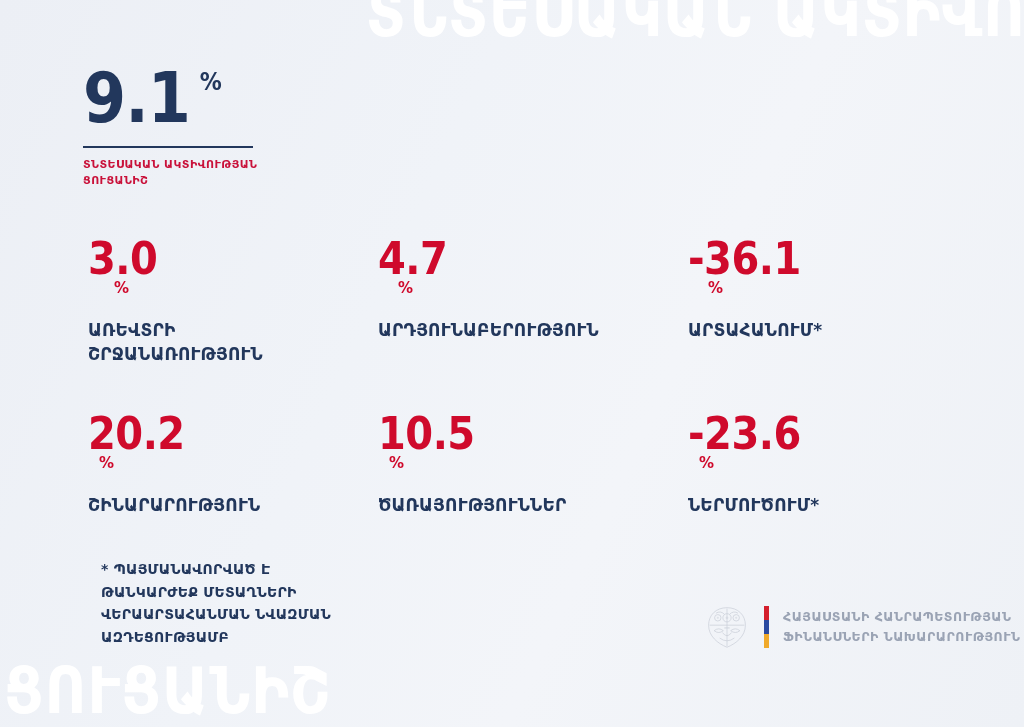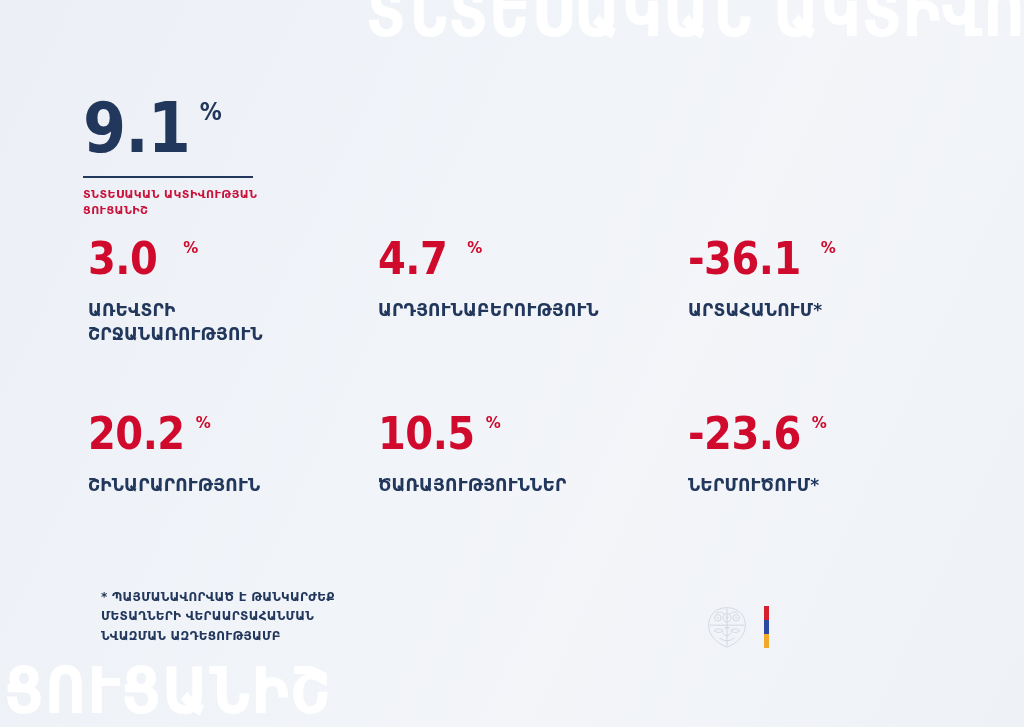--- a/index.html
+++ b/index.html
@@ -44,21 +44,21 @@
     top: 659px;
     font-size: 57px;
     transform: scaleY(1.12);
     transform-origin: left top;
   }
 
   
   .headline {
     position: absolute;
     left: 83px;
-    top: 96px;
+    top: 66px;
     width: 260px;
   }
   .headline-figure {
     display: flex;
     align-items: flex-start;
     height: 62px;
   }
   .headline-value {
     color: #22375c;
     font-size: 62px;
@@ -103,20 +103,21 @@
     display: grid;
     grid-template-columns: 290px 310px 280px;
     grid-template-rows: 175px auto;
   }
   .kpi {
     position: relative;
   }
   .kpi-figure {
     display: flex;
     align-items: flex-start;
+    flex-direction: column;
   }
   .kpi-value {
     color: #cf0a2c;
     font-size: 40px;
     font-weight: 700;
     line-height: 1;
     letter-spacing: -0.5px;
     transform: scaleY(1.13);
     transform-origin: left top;
   }
@@ -142,23 +143,23 @@
     text-transform: uppercase;
     max-width: 240px;
     transform: scaleY(1.05);
     transform-origin: left top;
   }
 
   
   .footnote {
     position: absolute;
     left: 101px;
-    top: 588px;
+    top: 558px;
     color: #22375c;
-    font-size: 12px;
+    font-size: 14px;
     font-weight: 700;
     line-height: 1.62;
     letter-spacing: 0.25px;
     text-transform: uppercase;
     max-width: 250px;
   }
 
   
   .logo {
     position: absolute;
@@ -286,17 +287,21 @@
           <circle cx="70" cy="30" r="2.4"></circle>
           <rect x="44" y="50" width="12" height="4" rx="1"></rect>
         </g>
       </svg>
     </span>
     <span class="logo-tricolor">
       <span style="background:#d41f2d"></span>
       <span style="background:#2a4aa0"></span>
       <span style="background:#f0a92a"></span>
     </span>
+    <span class="logo-text">
+      <span>ՀԱՅԱՍՏԱՆԻ ՀԱՆՐԱՊԵՏՈՒԹՅԱՆ</span><br>
+      <span>ՖԻՆԱՆՍՆԵՐԻ ՆԱԽԱՐԱՐՈՒԹՅՈՒՆ</span>
+    </span>
   </div>
 
   <div class="ghost-title" id="ghost-bottom">ՑՈՒՑԱՆԻՇ</div>
 
 </div>
 
 </body></html>

